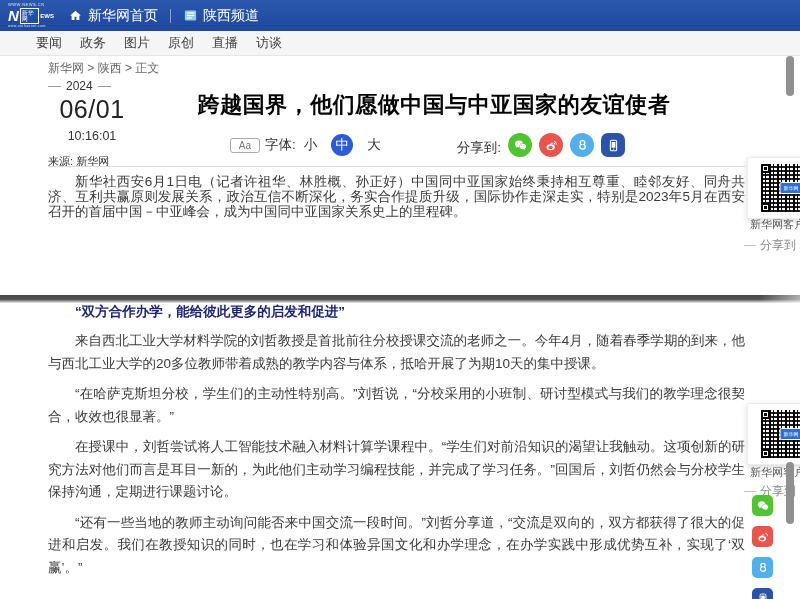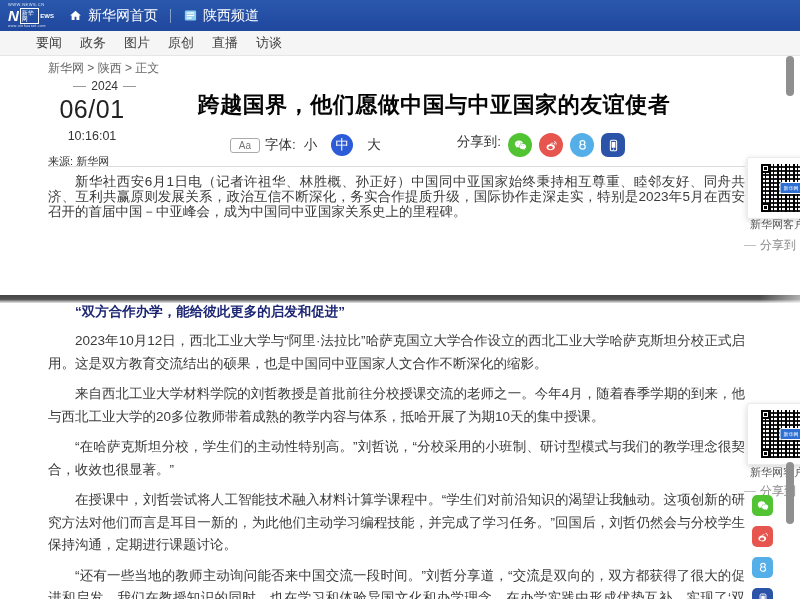--- a/index.html
+++ b/index.html
@@ -21,38 +21,38 @@
   .nav-ico{display:inline-flex;width:15px;height:15px;}
 
   
   .menubar{position:absolute;left:0;top:31px;width:800px;height:25px;background:#f5f5f6;
     border-bottom:1px solid #e6e6e6;display:flex;align-items:center;padding-left:33px;box-sizing:border-box;gap:12px;}
   .menu-item{font-size:13px;color:#3f3f3f;padding:0 3px;cursor:pointer;}
 
   
   .breadcrumb{position:absolute;left:48px;top:60px;font-size:12px;color:#666;cursor:pointer;}
   .dateblock{position:absolute;left:48px;top:79px;width:88px;text-align:center;color:#2a2a2a;}
-  .year{font-size:12px;color:#333;display:flex;align-items:center;justify-content:flex-end;gap:5px;}
+  .year{font-size:12px;color:#333;display:flex;align-items:center;justify-content:flex-start;gap:5px;}
   .year .dash{display:inline-block;width:13px;height:1px;background:#9a9a9a;}
   .bigdate{font-size:25px;color:#222;margin-top:2px;letter-spacing:.5px;}
   .dtime{font-size:12.5px;margin-top:5px;color:#333;}
   .source{font-size:11px;margin-top:11px;text-align:left;color:#333;white-space:nowrap;}
   .source a{color:#333;text-decoration:none;cursor:pointer;}
 
   
   .title{position:absolute;left:110px;right:42px;top:90px;margin:0;text-align:center;
     font-size:22px;font-weight:bold;color:#050505;letter-spacing:.5px;}
   .controls{position:absolute;left:110px;right:55px;top:133px;display:flex;
     justify-content:center;align-items:center;gap:30px;font-size:13.5px;color:#333;}
   .fw{display:flex;align-items:center;}
   .aa-icon{border:1px solid #aaa;border-radius:3px;font-size:10px;padding:1px 8px;color:#777;margin-right:5px;background:#fff;}
   .size{margin:0 8px;cursor:pointer;color:#333;}
   .size.active{background:#2b5bd7;color:#fff;border-radius:50%;width:22px;height:22px;
     line-height:22px;text-align:center;display:inline-block;margin:0 6px;}
-  .sw{display:flex;align-items:flex-start;margin-left:38px;}
+  .sw{display:flex;align-items:flex-end;margin-left:38px;}
   .sicon{width:24px;height:24px;border-radius:50%;display:inline-flex;align-items:center;
     justify-content:center;margin-left:7px;cursor:pointer;}
   .sicon svg{width:15px;height:15px;}
   .c-wechat{background:#52c332;} .c-weibo{background:#e6564f;}
   .c-s8{background:#54aee8;} .c-phone{background:#2b53a8;border-radius:7px;}
 
   .divider{position:absolute;left:48px;right:55px;top:166px;border:none;border-top:1px solid #dcdcdc;margin:0;}
 
   
   .lead{position:absolute;left:48px;right:55px;top:174px;margin:0;font-size:13.5px;
@@ -189,21 +189,20 @@
   </div>
 
   <hr class="divider">
 
   <p class="lead">新华社西安6月1日电（记者许祖华、林胜概、孙正好）中国同中亚国家始终秉持相互尊重、睦邻友好、同舟共济、互利共赢原则发展关系，政治互信不断深化，务实合作提质升级，国际协作走深走实，特别是2023年5月在西安召开的首届中国－中亚峰会，成为中国同中亚国家关系史上的里程碑。</p>
 
   <div class="seam"></div>
 
   <section class="body2">
     <h2 class="subheading">“双方合作办学，能给彼此更多的启发和促进”</h2>
-    <p>2023年10月12日，西北工业大学与“阿里·法拉比”哈萨克国立大学合作设立的西北工业大学哈萨克斯坦分校正式启用。这是双方教育交流结出的硕果，也是中国同中亚国家人文合作不断深化的缩影。</p>
     <p>来自西北工业大学材料学院的刘哲教授是首批前往分校授课交流的老师之一。今年4月，随着春季学期的到来，他与西北工业大学的20多位教师带着成熟的教学内容与体系，抵哈开展了为期10天的集中授课。</p>
     <p>“在哈萨克斯坦分校，学生们的主动性特别高。”刘哲说，“分校采用的小班制、研讨型模式与我们的教学理念很契合，收效也很显著。”</p>
     <p>在授课中，刘哲尝试将人工智能技术融入材料计算学课程中。“学生们对前沿知识的渴望让我触动。这项创新的研究方法对他们而言是耳目一新的，为此他们主动学习编程技能，并完成了学习任务。”回国后，刘哲仍然会与分校学生保持沟通，定期进行课题讨论。</p>
     <p>“还有一些当地的教师主动询问能否来中国交流一段时间。”刘哲分享道，“交流是双向的，双方都获得了很大的促进和启发。我们在教授知识的同时，也在学习和体验异国文化和办学理念，在办学实践中形成优势互补，实现了‘双赢’。”</p>
   </section>
 
   <div class="side-card" style="top:157px;">
     <div class="qr">
       <span class="f tl">
           <i></i>

